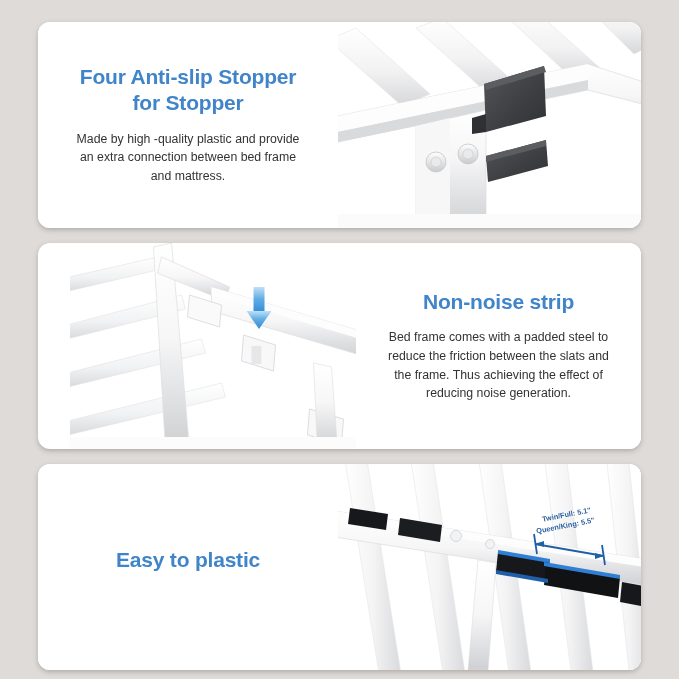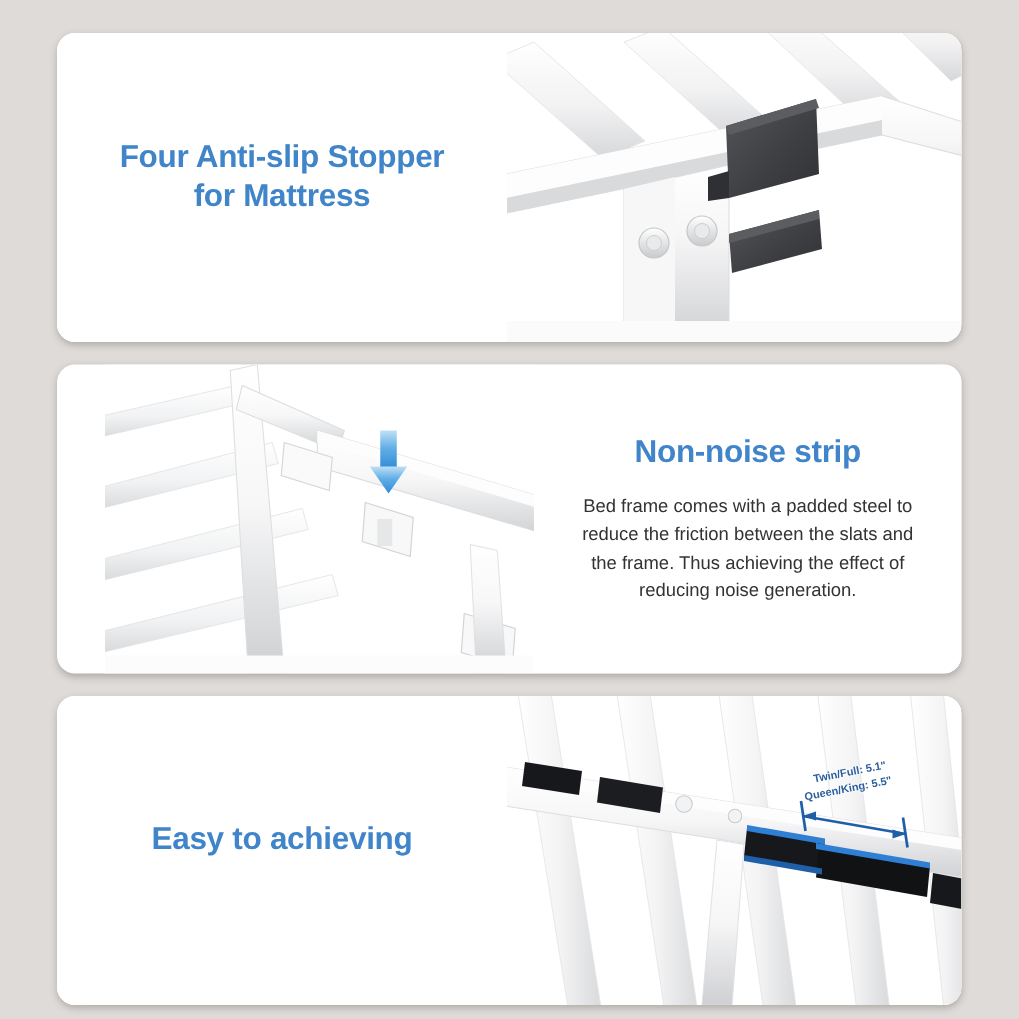--- a/index.html
+++ b/index.html
@@ -86,22 +86,23 @@
 </style>
 </head>
 <body>
 
 <div class="page">
 
   <div class="card text-left">
     <div class="text-pane">
       <div class="headline two-line">
         <span>Four Anti-slip Stopper</span><br>
-        <span>for Mattress</span>
+        <span>for Stopper</span>
       </div>
+      <div class="body-text">Made by high -quality plastic and provide an extra connection between bed frame and mattress.</div>
     </div>
     <div class="img-pane">
       <svg viewBox="0 0 303 206" preserveAspectRatio="xMidYMid slice">
         <defs>
           <linearGradient id="slatG1" x1="0" y1="0" x2="0" y2="1">
             <stop offset="0%" stop-color="#ffffff"></stop>
             <stop offset="55%" stop-color="#f2f2f3"></stop>
             <stop offset="100%" stop-color="#d6d7d9"></stop>
           </linearGradient>
           <linearGradient id="railG1" x1="0" y1="0" x2="0" y2="1">
@@ -214,21 +215,21 @@
         </g>
 
         <polygon points="252,120 270,124 276,206 256,206" fill="url(#railG2)" stroke="#dddee0" stroke-width="0.6"></polygon>
         <rect x="0" y="194" width="303" height="12" fill="#fcfcfc"></rect>
       </svg>
     </div>
   </div>
 
   <div class="card text-left">
     <div class="text-pane">
-      <div class="headline">Easy to achieving</div>
+      <div class="headline">Easy to plastic</div>
     </div>
     <div class="img-pane">
       <svg viewBox="0 0 303 206" preserveAspectRatio="xMidYMid slice">
         <defs>
           <linearGradient id="slatG3" x1="0" y1="0" x2="1" y2="0">
             <stop offset="0%" stop-color="#ffffff"></stop>
             <stop offset="50%" stop-color="#f4f4f5"></stop>
             <stop offset="100%" stop-color="#d8d9db"></stop>
           </linearGradient>
           <linearGradient id="railG3" x1="0" y1="0" x2="0" y2="1">

